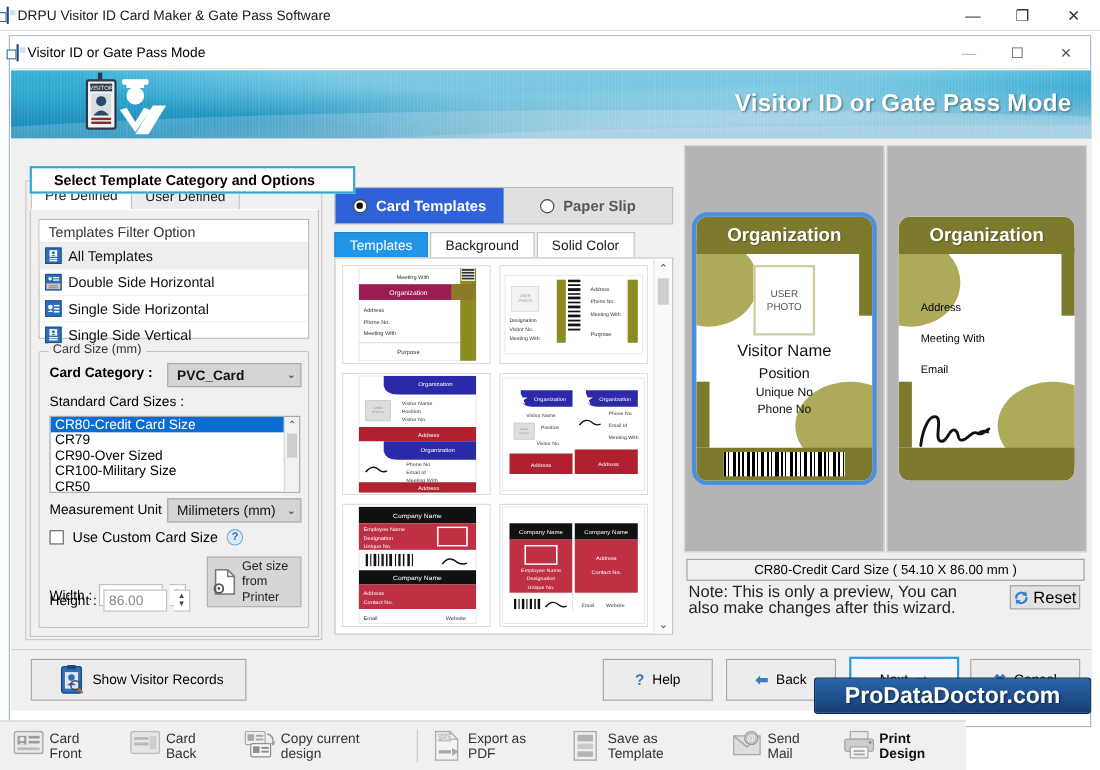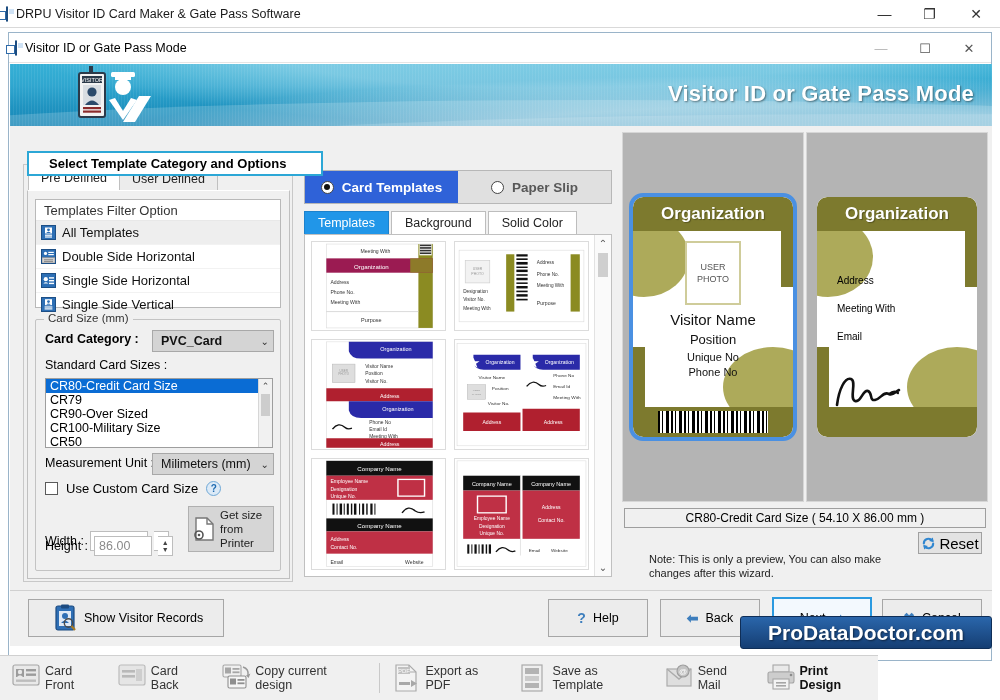--- a/index.html
+++ b/index.html
@@ -286,21 +286,21 @@
   }
   .back-fields{ position:absolute; left:20px; top:70px; z-index:4; font-size:10px; line-height:28px; }
   .sigwrap{ position:absolute; left:16px; bottom:28px; z-index:4; }
 
   .size-bar{
     position:absolute; left:2px; top:376px; width:362px; height:20px;
     background:#f0f0f0; border:1px solid #9e9e9e;
     display:flex; align-items:center; justify-content:center; font-size:12px;
   }
   .note{
-    position:absolute; left:4px; top:420px; width:270px; font-size:11px; color:#222; line-height:14px;margin-left:23px;
+    position:absolute; left:4px; top:400px; width:270px; font-size:15px; color:#222; line-height:14px;
   }
   .reset-btn{
     position:absolute; right:6px; top:400px; width:64px; height:22px;
     background:#e3e3e3; border:1px solid #a0a0a0;
     display:flex; align-items:center; justify-content:center; gap:3px; font-size:15px;
   }
 
   
   .navbar{
     position:absolute; left:1px; top:557px; width:982px; height:56px;

